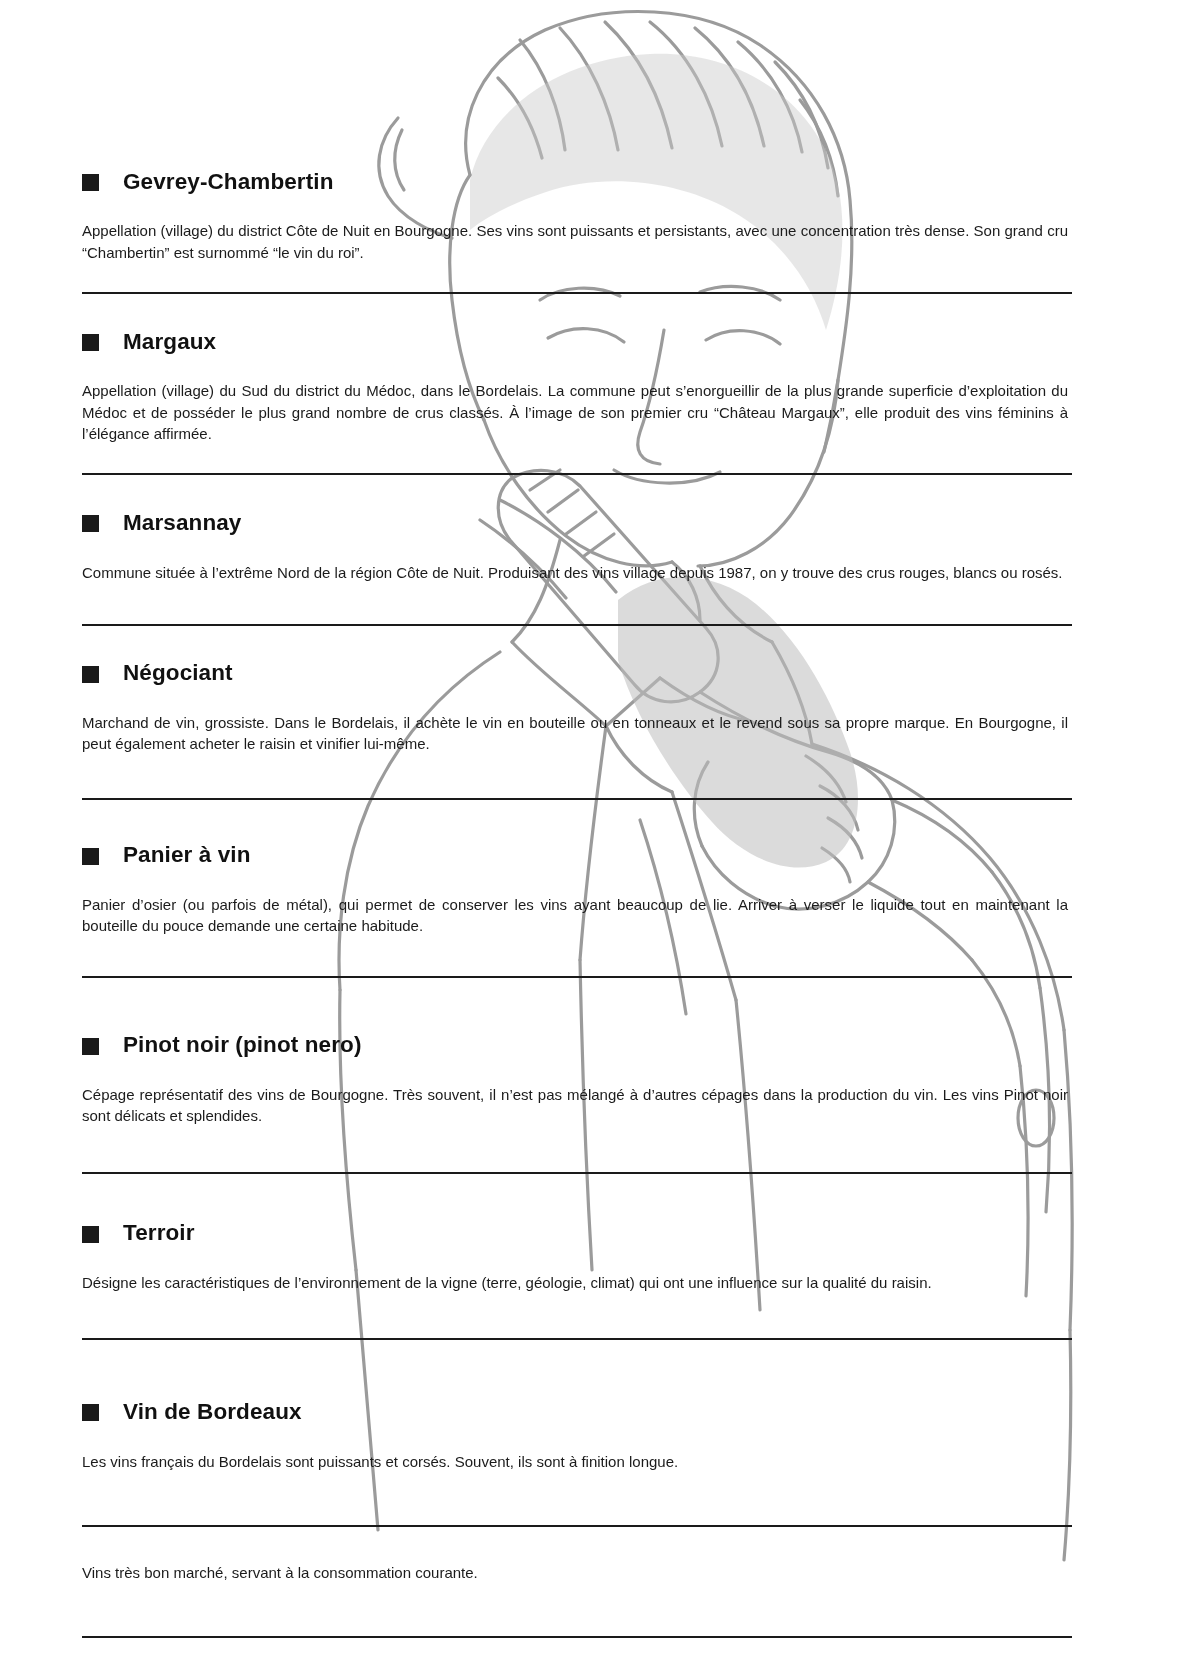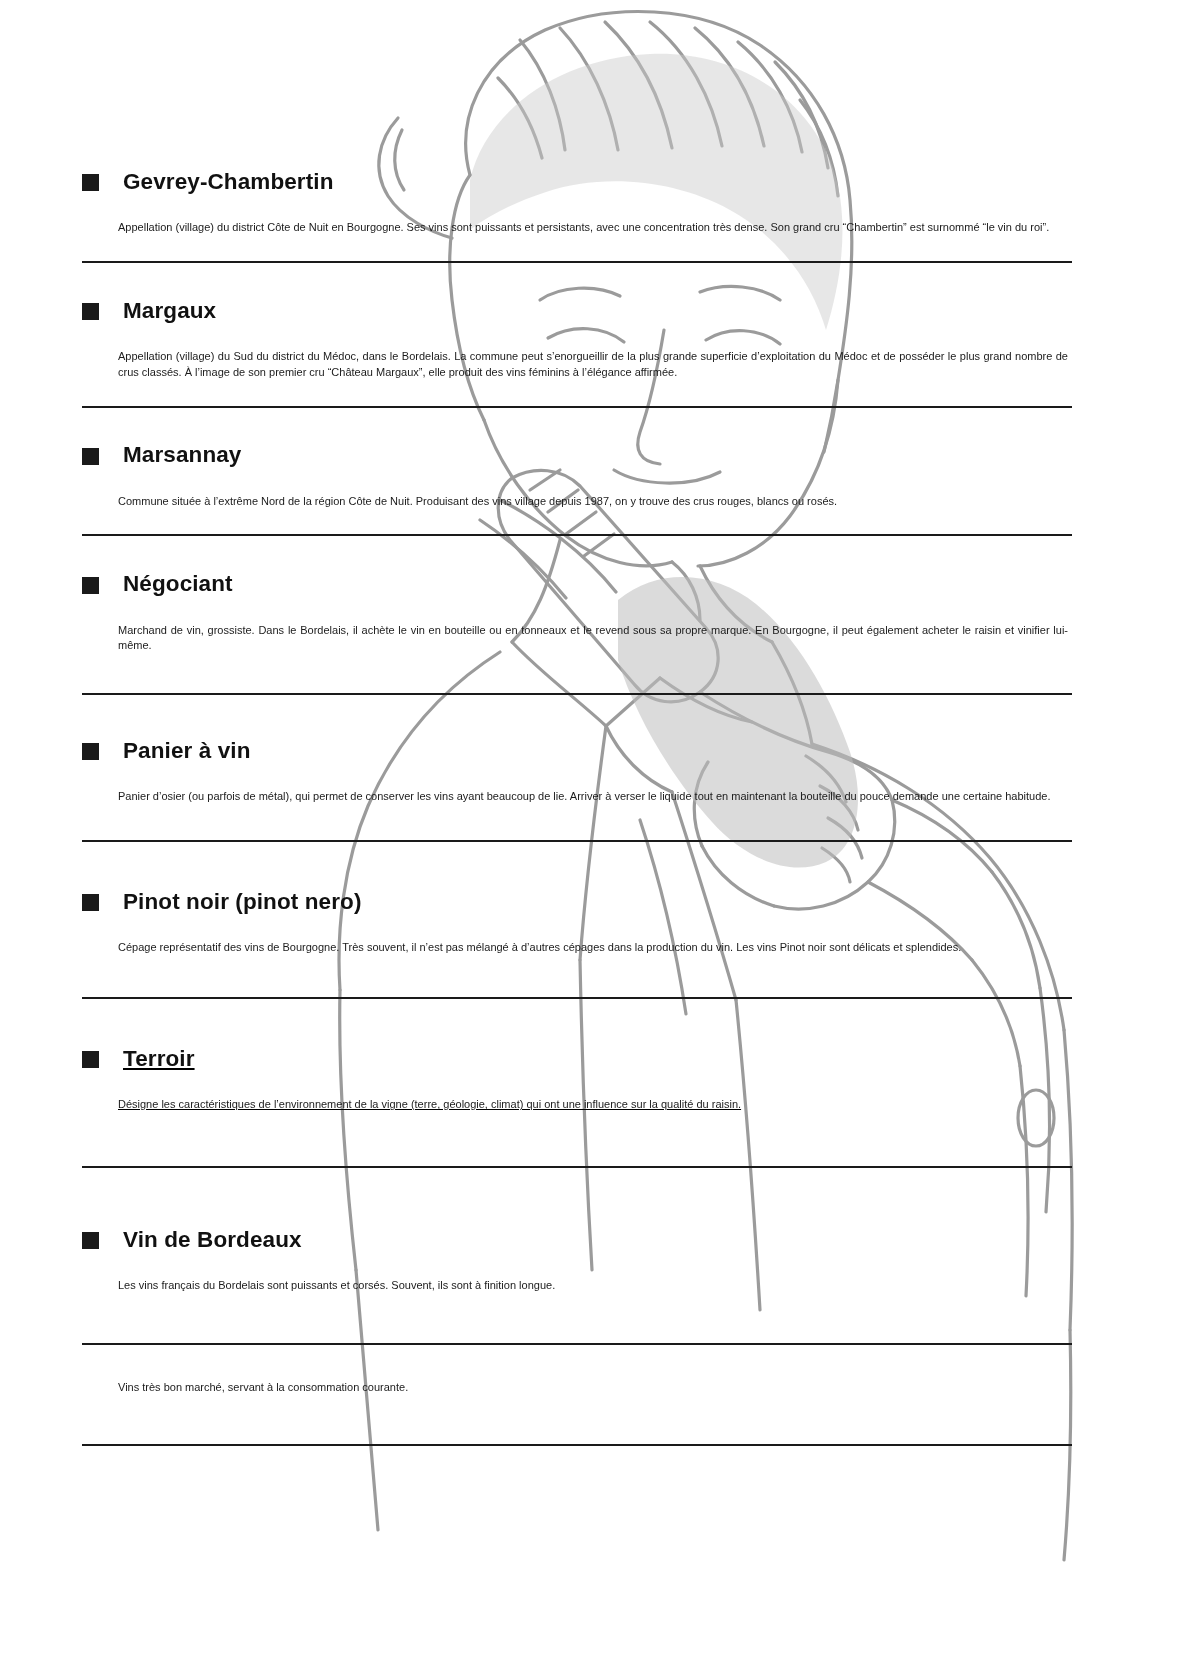--- a/index.html
+++ b/index.html
@@ -60,38 +60,37 @@
     font-family: "Liberation Sans", sans-serif;
     font-size: 22.5px;
     font-weight: bold;
     color: #111111;
     letter-spacing: 0.1px;
     white-space: nowrap;
   }
 
   .definition {
     font-family: "Liberation Sans", sans-serif;
-    font-size: 11px;
+    font-size: 15px;
     line-height: 1.42;
     color: #1b1b1b;
     text-align: justify;
-    margin-left: 36px;
     margin-top: 7px;
     padding-right: 4px;
   }
 
   
   .entry { padding-bottom: 14px; }
   .e0 { padding-bottom: 14px; }
   .e1 { padding-top: 16px; padding-bottom: 14px; }
-  .e2 { padding-top: 16px; padding-bottom: 14px; }
+  .e2 { padding-top: 16px; padding-bottom: 26px; }
   .e3 { padding-top: 16px; padding-bottom: 28px; }
   .e4 { padding-top: 24px; padding-bottom: 24px; }
-  .e5 { padding-top: 28px; padding-bottom: 30px; }
-  .e6 { padding-top: 28px; padding-bottom: 42px; text-decoration: underline; }
+  .e5 { padding-top: 36px; padding-bottom: 30px; }
+  .e6 { padding-top: 28px; padding-bottom: 30px; }
   .e7 { padding-top: 40px; padding-bottom: 38px; }
   .e8 { padding-top: 28px; padding-bottom: 38px; }
 
 </style>
 </head>
 <body>
 
 <svg id="bg-illustration" viewBox="0 0 1200 1661" xmlns="http://www.w3.org/2000/svg">
   <g fill="none" stroke="#9b9b9b" stroke-width="3.2" stroke-linecap="round" stroke-linejoin="round">
 

